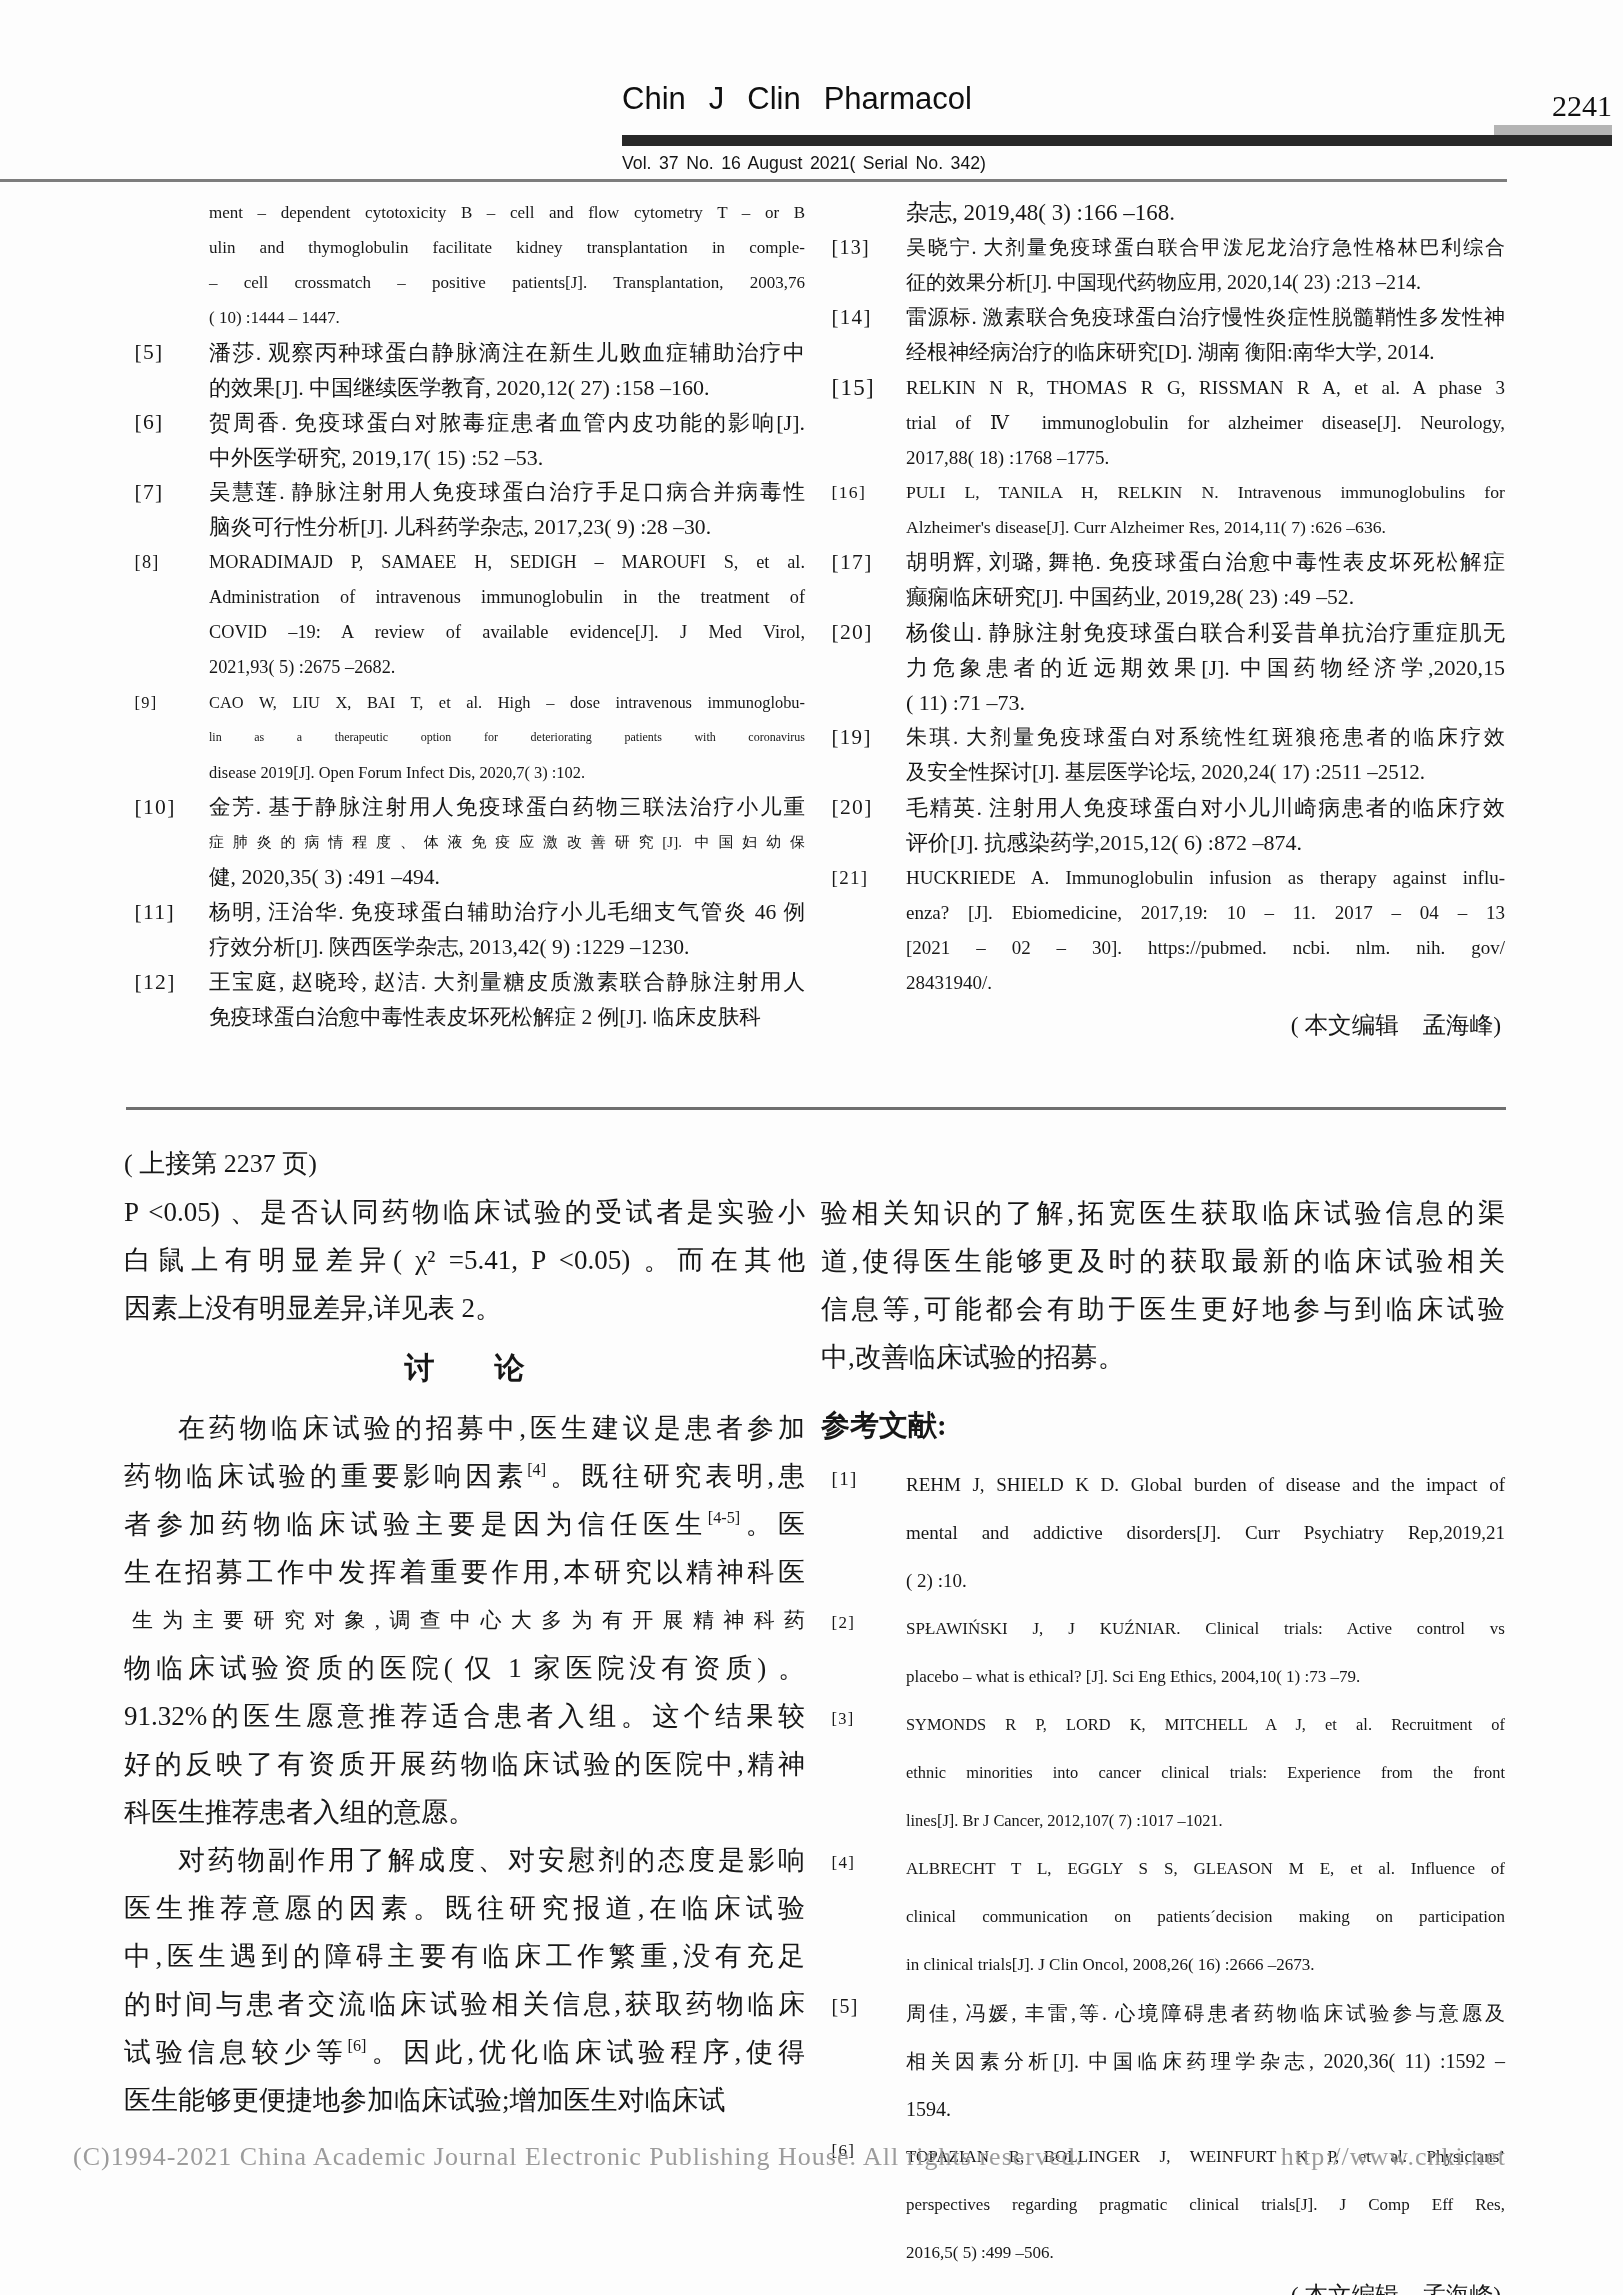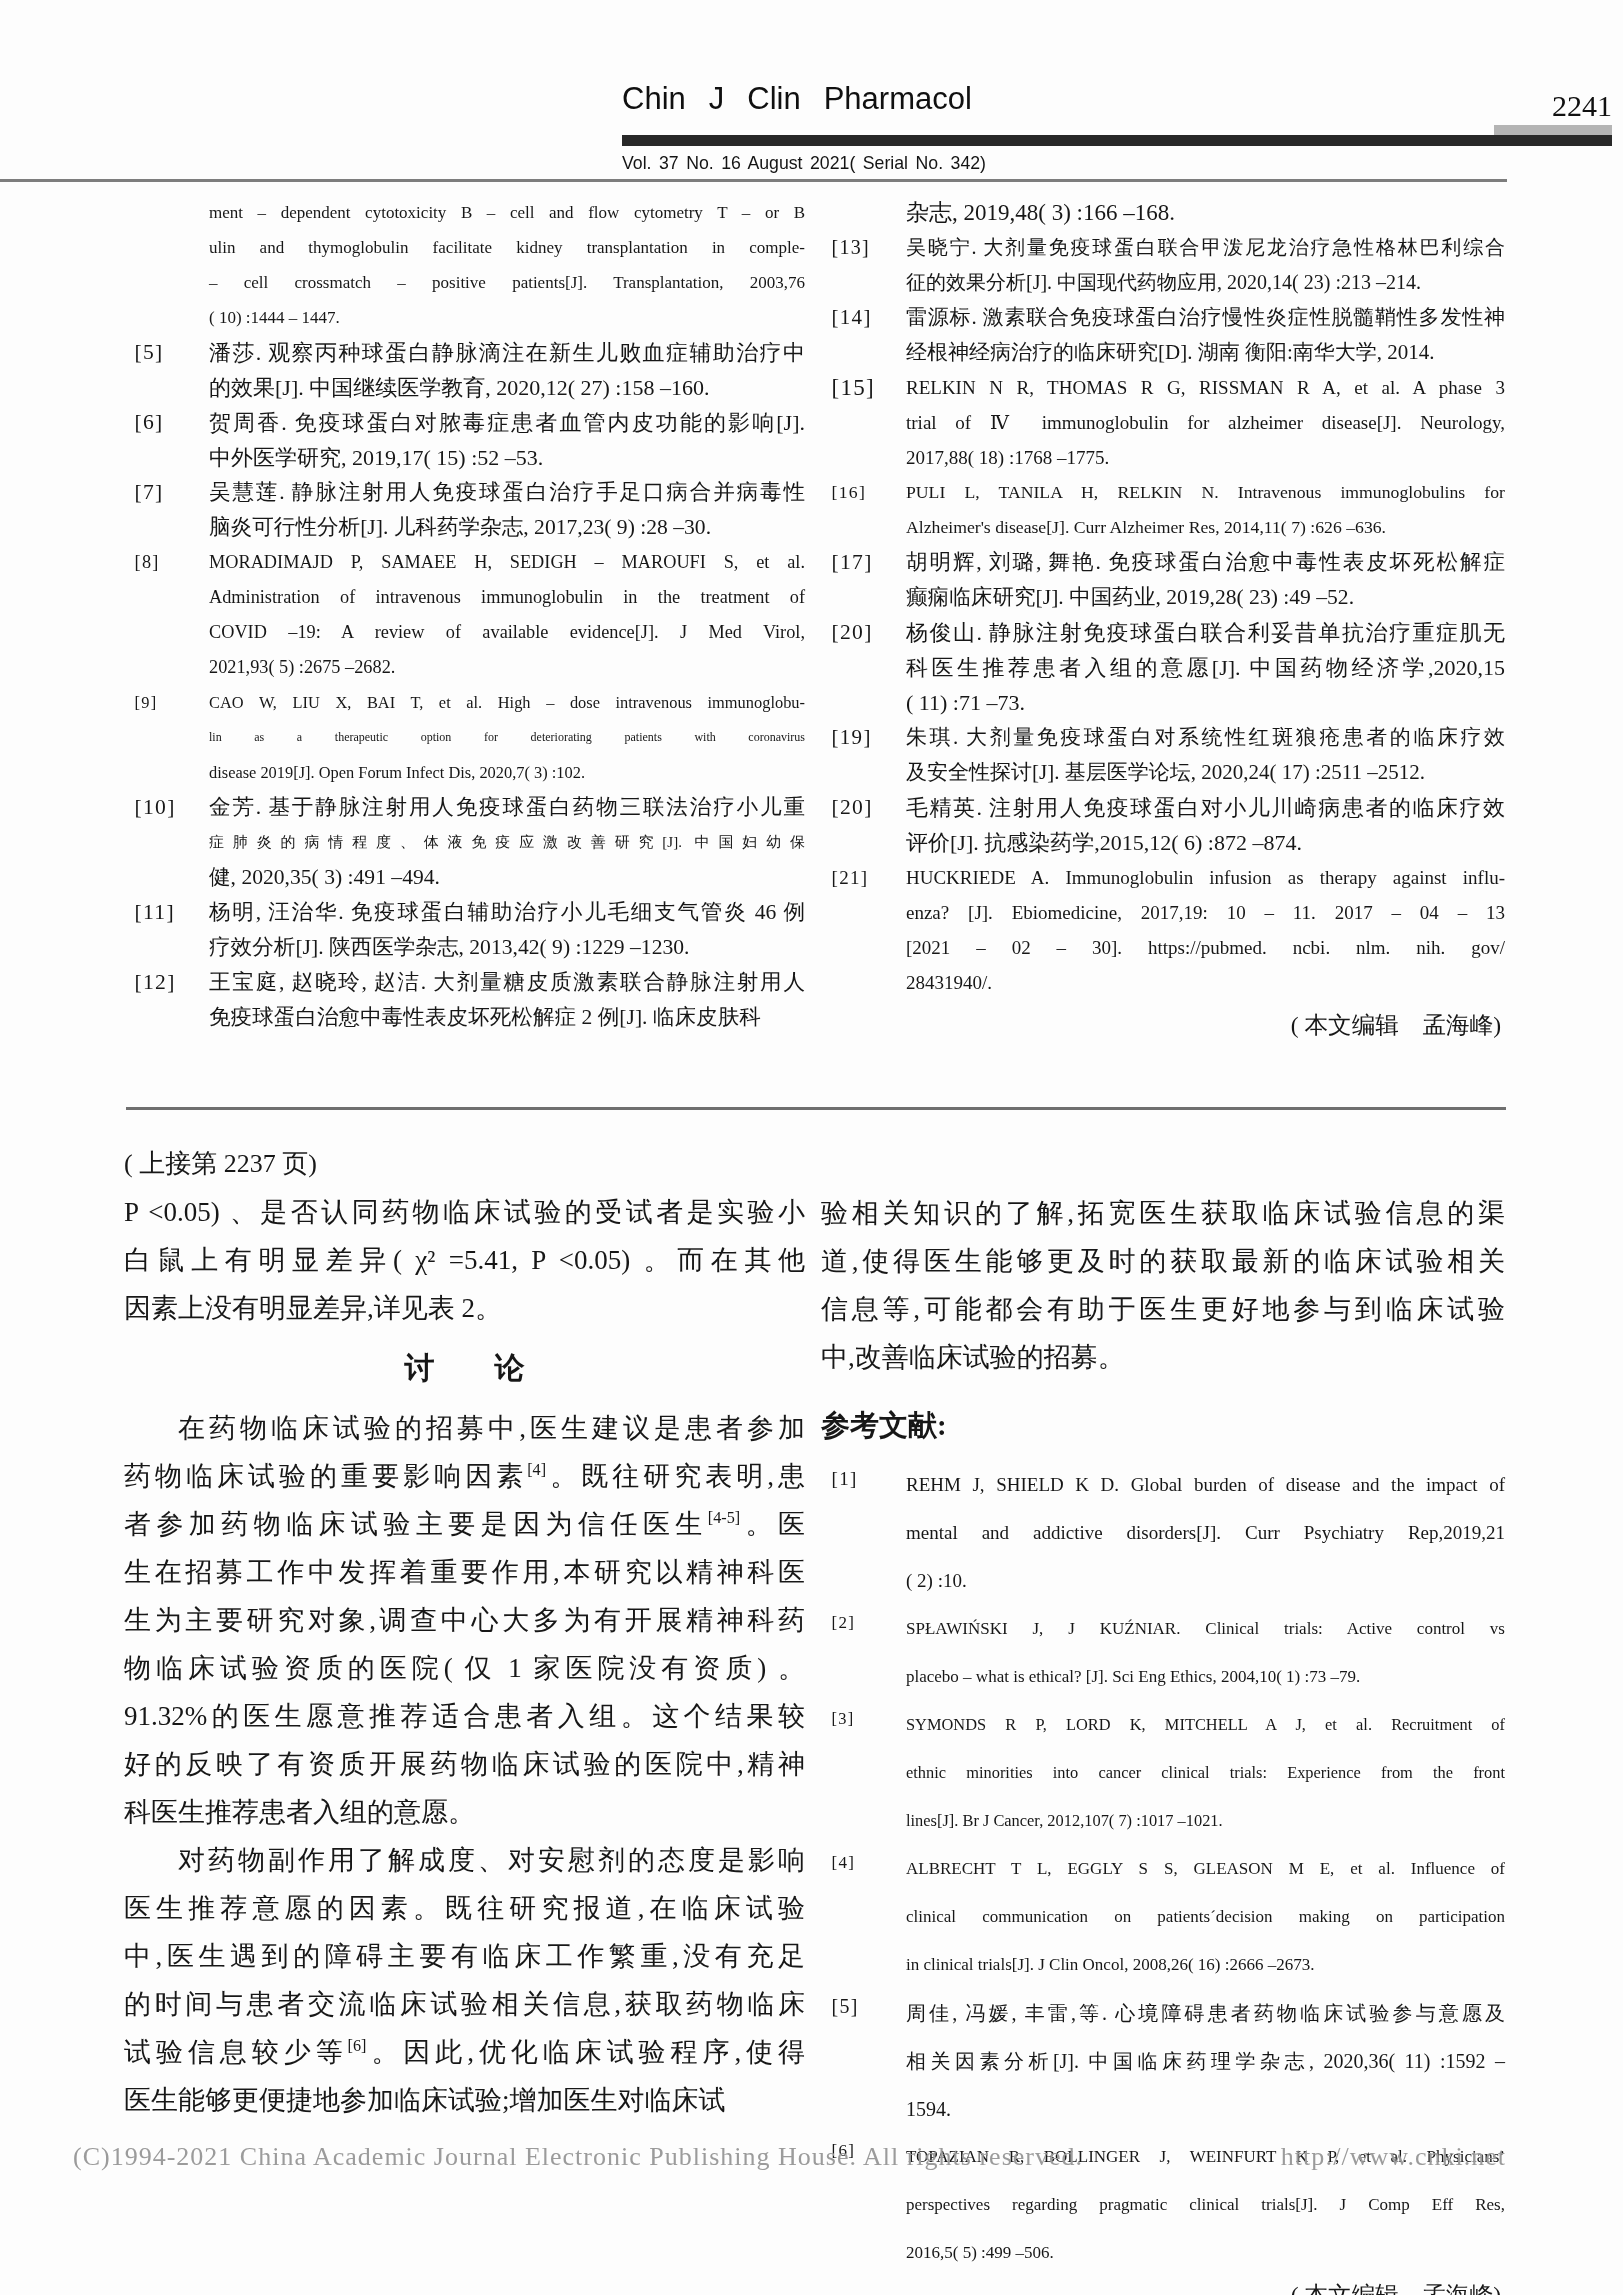--- a/index.html
+++ b/index.html
@@ -156,21 +156,21 @@
         <span class="ref-num" style="font-size: 21.6px;">[17]</span>
         <div class="ref-body">
           <div class="tline jfull" style="font-size: 21.6px;">胡明辉, 刘璐, 舞艳. 免疫球蛋白治愈中毒性表皮坏死松解症</div>
           <div class="tline" style="font-size: 21.6px;">癫痫临床研究[J]. 中国药业, 2019,28( 23) :49 –52.</div>
         </div>
       </div>
       <div class="ref-item">
         <span class="ref-num" style="font-size: 21.6px;">[20]</span>
         <div class="ref-body">
           <div class="tline jfull" style="font-size: 22px;">杨俊山. 静脉注射免疫球蛋白联合利妥昔单抗治疗重症肌无</div>
-          <div class="tline jfull" style="font-size: 22px;">科医生推荐患者入组的意愿[J]. 中国药物经济学,2020,15</div>
+          <div class="tline jfull" style="font-size: 22px;">力危象患者的近远期效果[J]. 中国药物经济学,2020,15</div>
           <div class="tline" style="font-size: 22px;">( 11) :71 –73.</div>
         </div>
       </div>
       <div class="ref-item">
         <span class="ref-num" style="font-size: 21px;">[19]</span>
         <div class="ref-body">
           <div class="tline jfull" style="font-size: 21px;">朱琪. 大剂量免疫球蛋白对系统性红斑狼疮患者的临床疗效</div>
           <div class="tline" style="font-size: 21px;">及安全性探讨[J]. 基层医学论坛, 2020,24( 17) :2511 –2512.</div>
         </div>
       </div>
@@ -203,21 +203,21 @@
         <div class="tline jfull" style="font-size: 27px;">P &lt;0.05) 、是否认同药物临床试验的受试者是实验小</div>
         <div class="tline jfull" style="font-size: 27px;">白鼠上有明显差异( χ² =5.41, P &lt;0.05) 。而在其他</div>
         <div class="tline" style="font-size: 27px;">因素上没有明显差异,详见表 2。</div>
       </div>
     <div class="discussion-heading">讨　　论</div>
     <div id="para1">
         <div class="tline jfull ind2" style="font-size: 27px;">在药物临床试验的招募中,医生建议是患者参加</div>
         <div class="tline jfull" style="font-size: 27px;">药物临床试验的重要影响因素<sup>[4]</sup>。既往研究表明,患</div>
         <div class="tline jfull" style="font-size: 27px;">者参加药物临床试验主要是因为信任医生<sup>[4-5]</sup>。医</div>
         <div class="tline jfull" style="font-size: 27px;">生在招募工作中发挥着重要作用,本研究以精神科医</div>
-        <div class="tline jfull" style="font-size: 27px;">生为主要研究对象,调查中心大多为有开展精神科药</div>
+        <div class="tline jfull" style="font-size: 21px; margin-left: 8px;">生为主要研究对象,调查中心大多为有开展精神科药</div>
         <div class="tline jfull" style="font-size: 27px;">物临床试验资质的医院( 仅 1 家医院没有资质) 。</div>
         <div class="tline jfull" style="font-size: 27px;">91.32%的医生愿意推荐适合患者入组。这个结果较</div>
         <div class="tline jfull" style="font-size: 27px;">好的反映了有资质开展药物临床试验的医院中,精神</div>
         <div class="tline" style="font-size: 27px;">科医生推荐患者入组的意愿。</div>
       </div>
     <div id="para2">
         <div class="tline jfull ind2" style="font-size: 27px;">对药物副作用了解成度、对安慰剂的态度是影响</div>
         <div class="tline jfull" style="font-size: 27px;">医生推荐意愿的因素。既往研究报道,在临床试验</div>
         <div class="tline jfull" style="font-size: 27px;">中,医生遇到的障碍主要有临床工作繁重,没有充足</div>
         <div class="tline jfull" style="font-size: 27px;">的时间与患者交流临床试验相关信息,获取药物临床</div>

